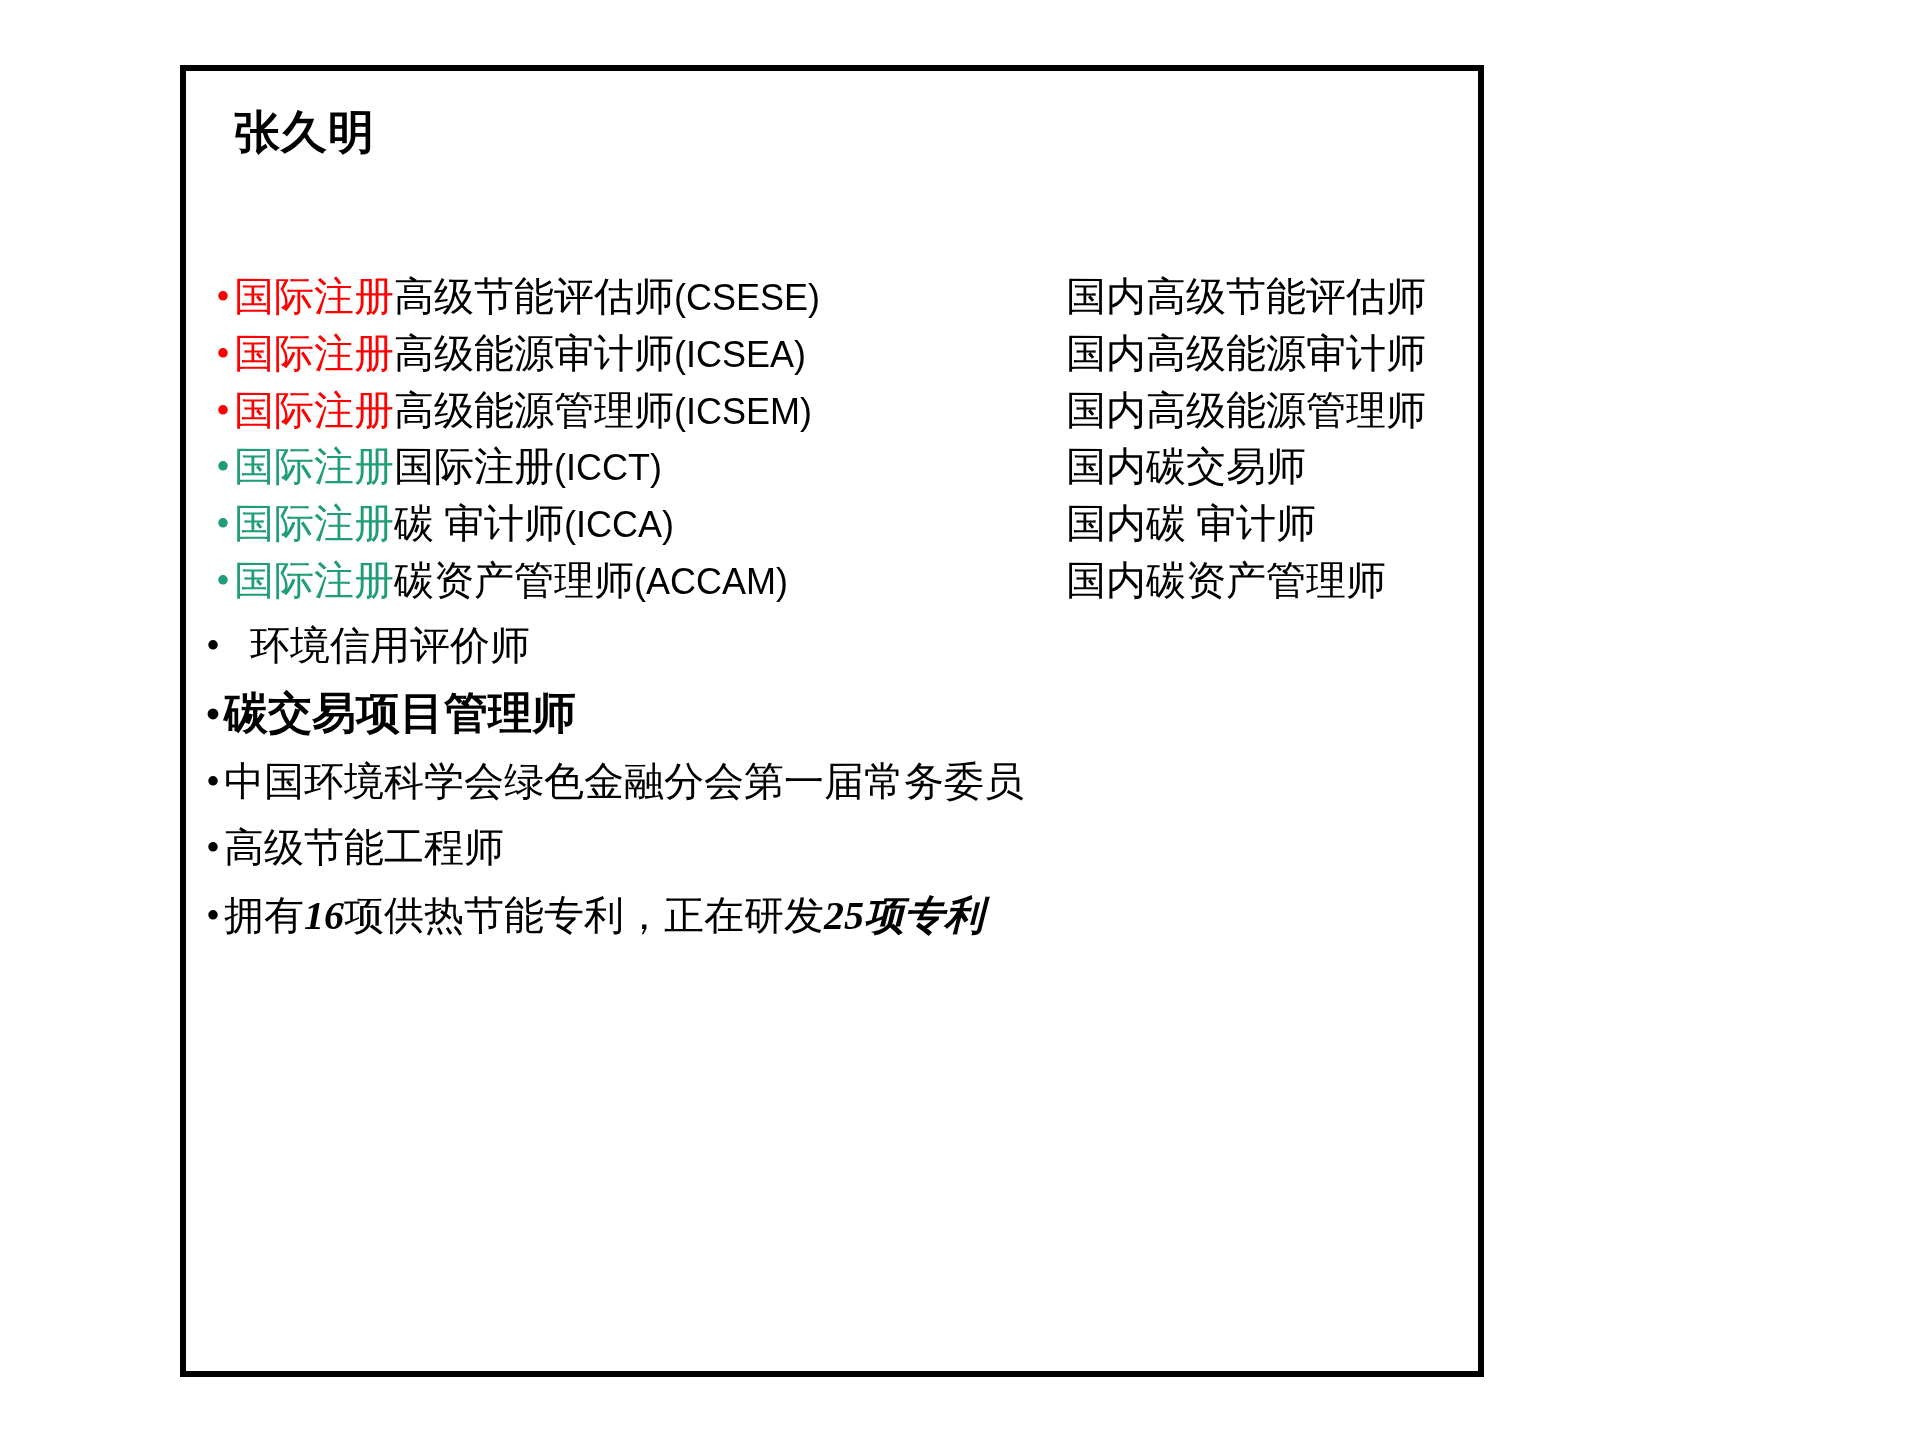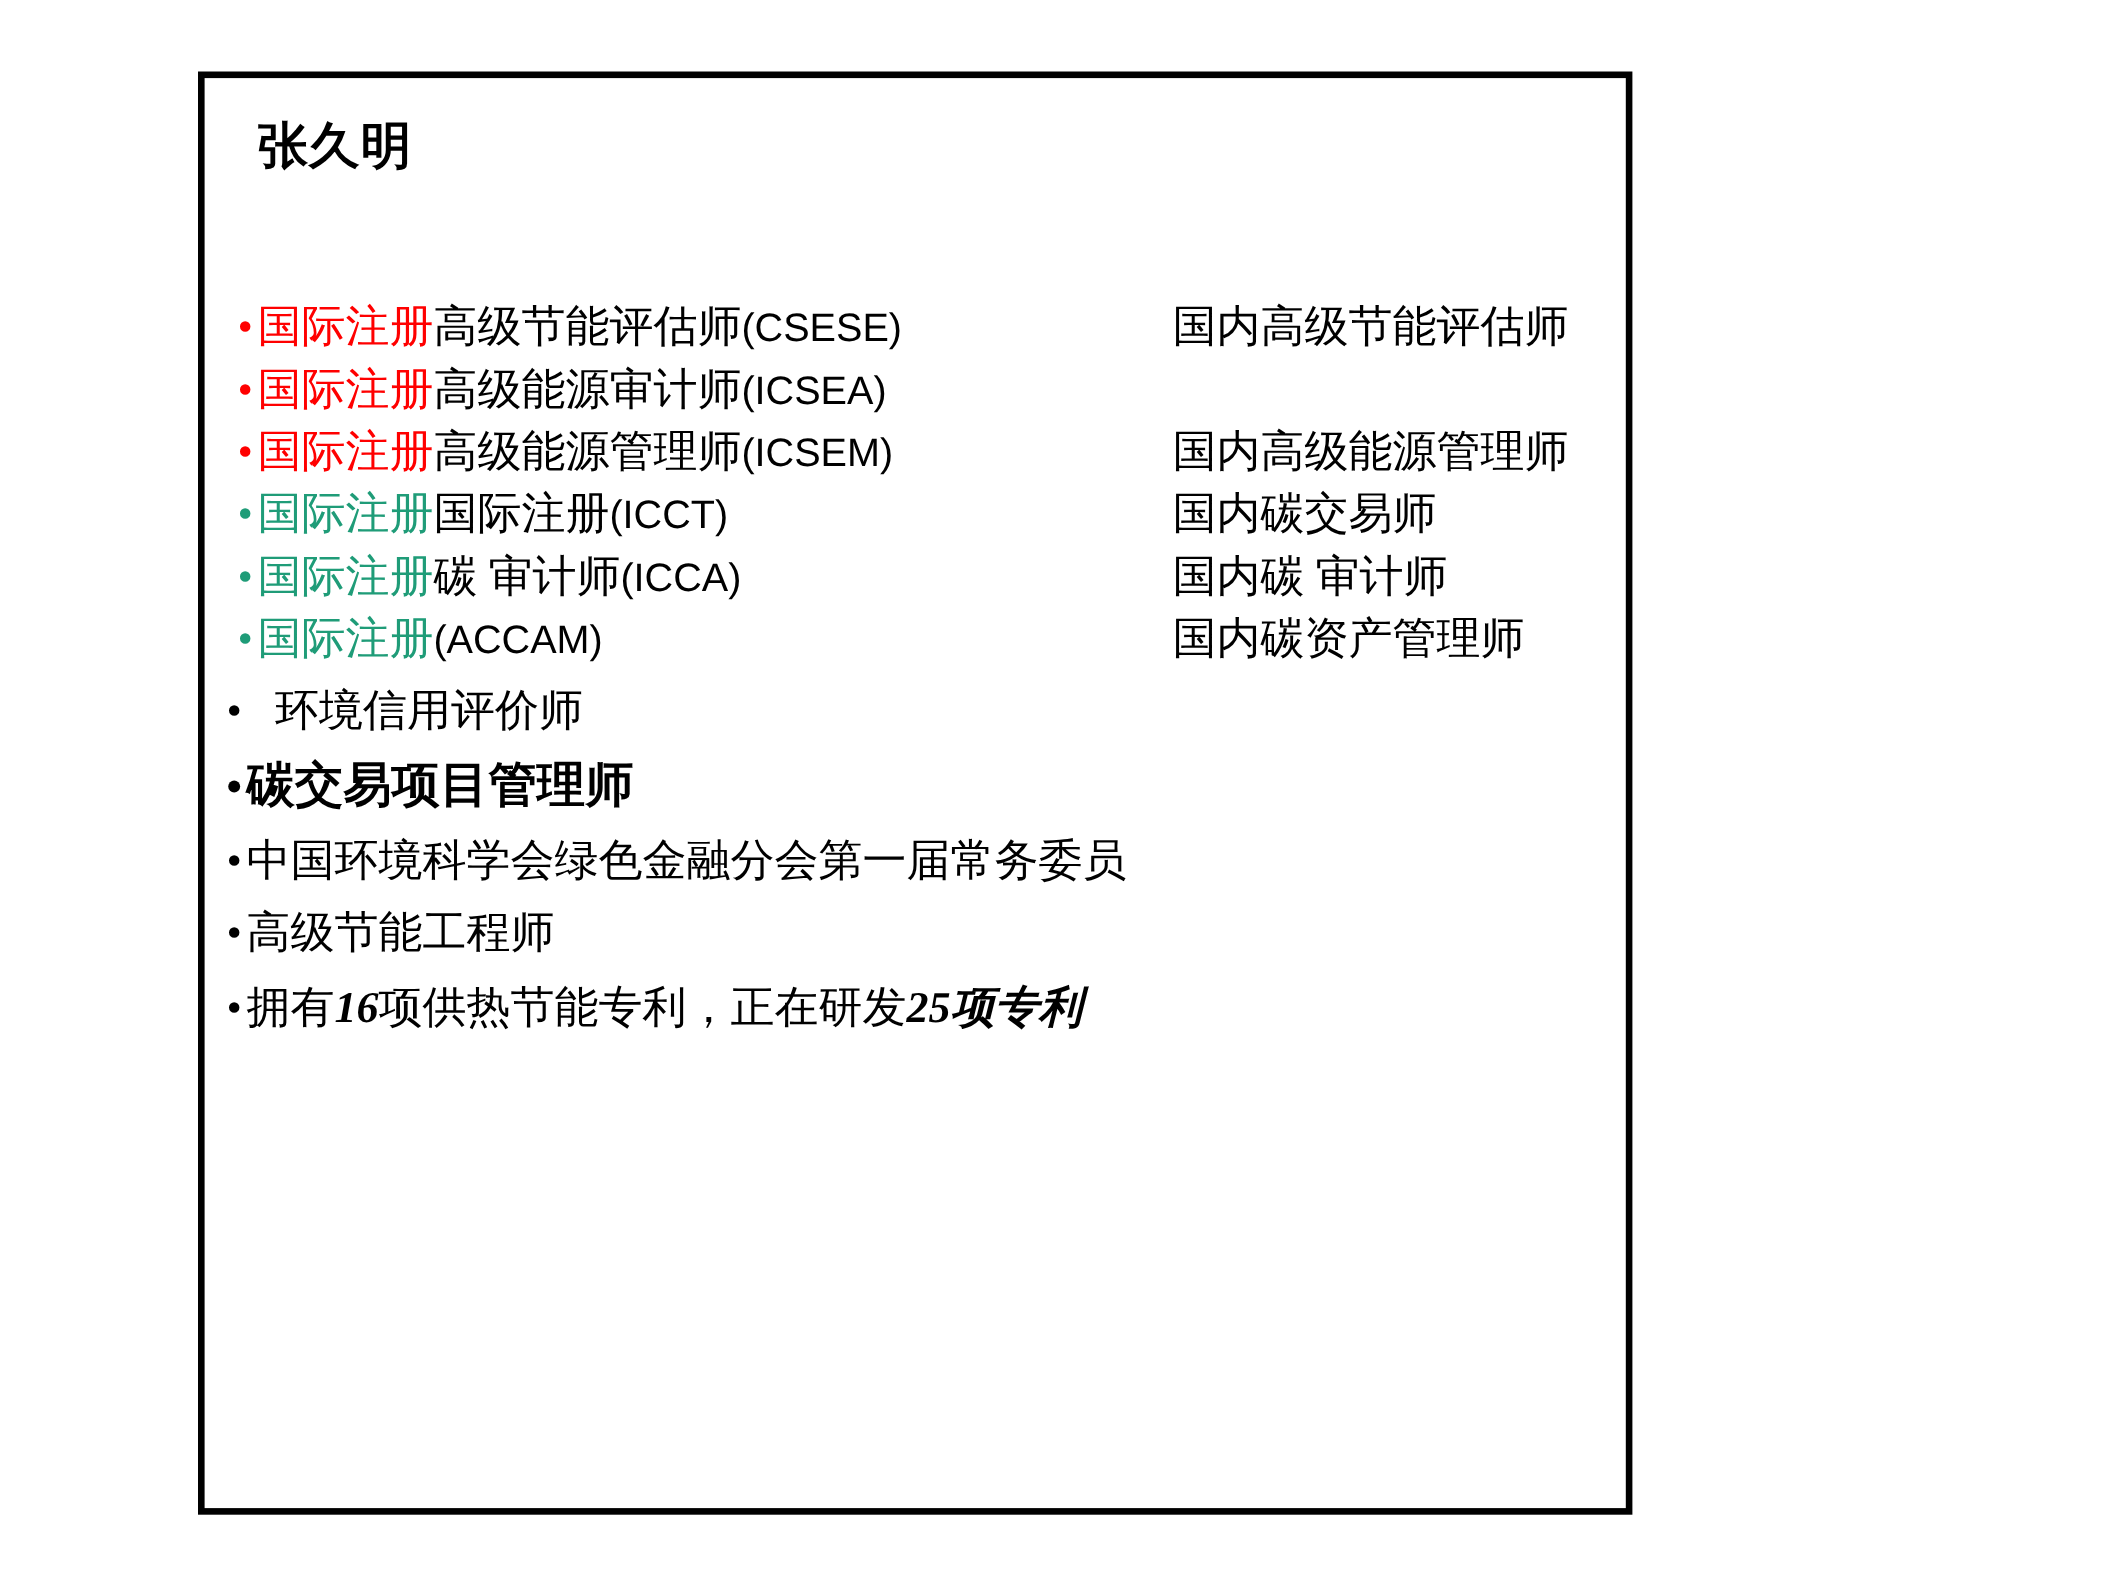--- a/index.html
+++ b/index.html
@@ -153,20 +153,21 @@
           <div class="cert-right">国内高级节能评估师</div>
         </div>
 
         <div class="cert-row">
           <div class="cert-left">
             <span class="bullet reg-red">•</span>
             <span class="reg-red">国际注册</span>
             <span>高级能源审计师</span>
             <span class="abbr">(ICSEA)</span>
           </div>
+          <div class="cert-right">国内高级能源审计师</div>
         </div>
 
         <div class="cert-row">
           <div class="cert-left">
             <span class="bullet reg-red">•</span>
             <span class="reg-red">国际注册</span>
             <span>高级能源管理师</span>
             <span class="abbr">(ICSEM)</span>
           </div>
           <div class="cert-right">国内高级能源管理师</div>
@@ -189,20 +190,21 @@
             <span>碳 审计师</span>
             <span class="abbr">(ICCA)</span>
           </div>
           <div class="cert-right">国内碳 审计师</div>
         </div>
 
         <div class="cert-row">
           <div class="cert-left">
             <span class="bullet reg-green">•</span>
             <span class="reg-green">国际注册</span>
+            <span>碳资产管理师</span>
             <span class="abbr">(ACCAM)</span>
           </div>
           <div class="cert-right">国内碳资产管理师</div>
         </div>
 
       </div>
 
       <div class="extra-list">
 
         <div class="plain-row">

